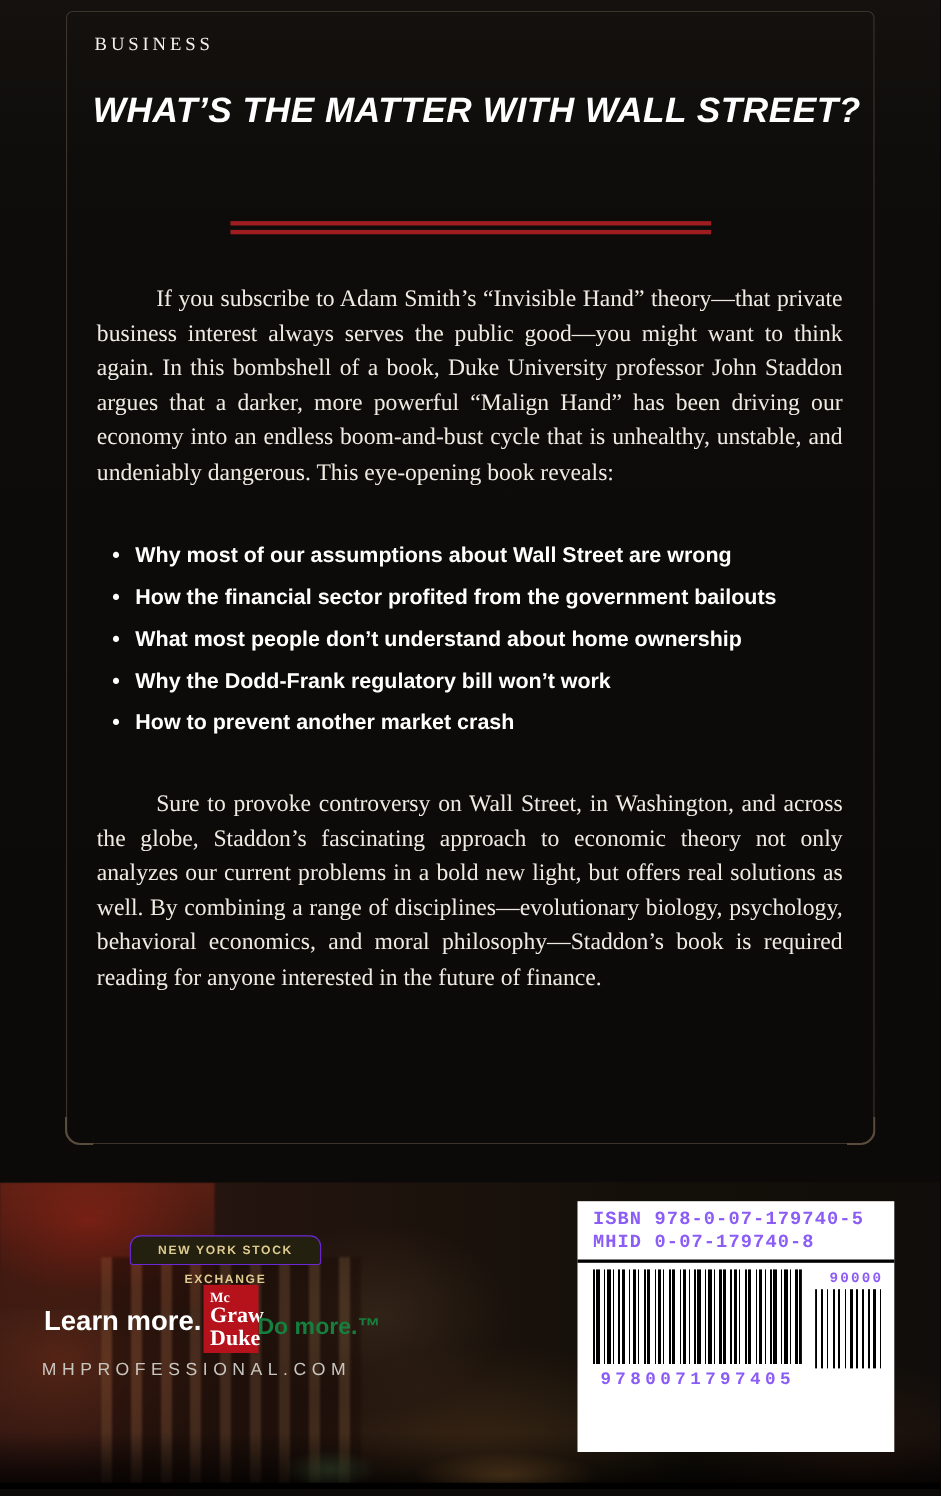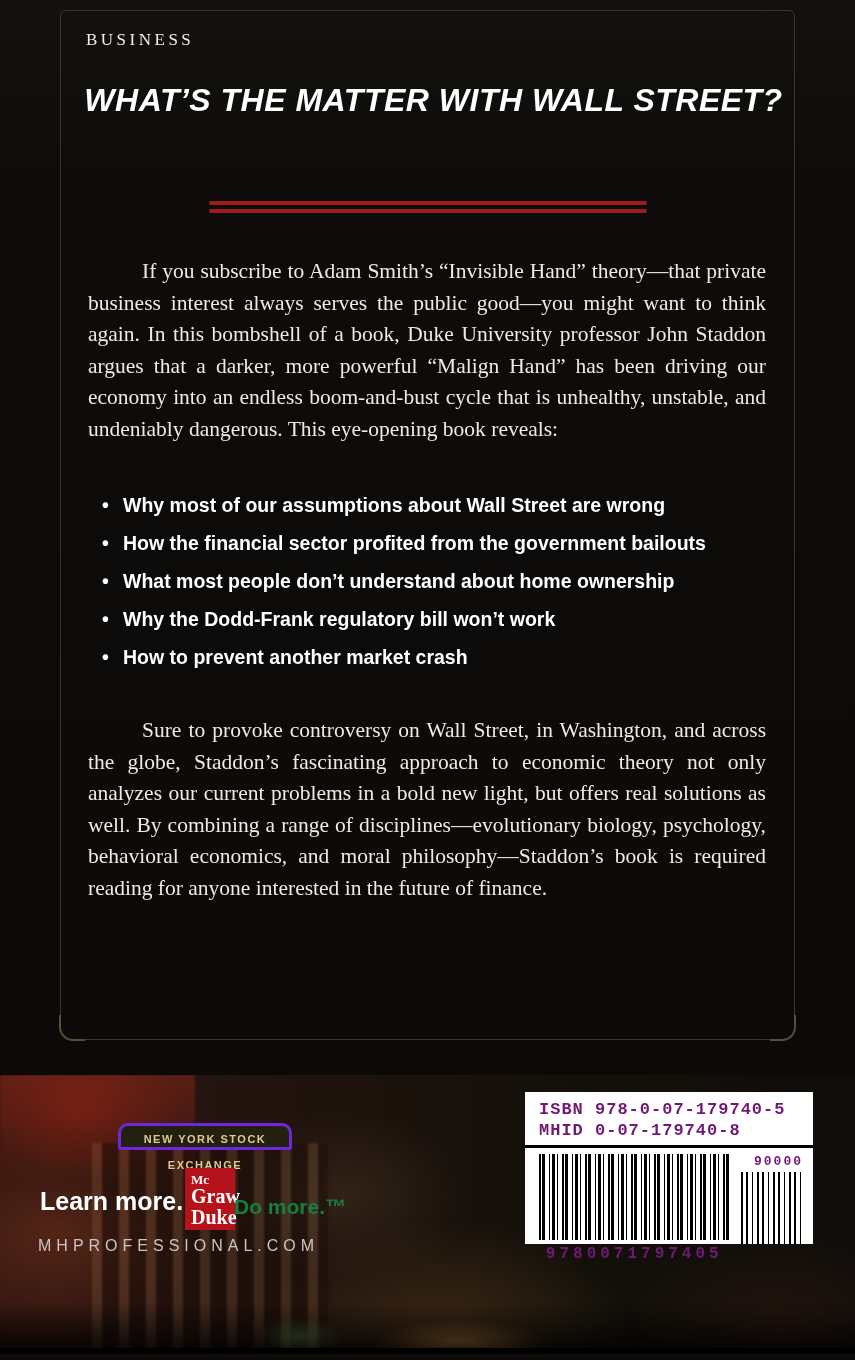--- a/index.html
+++ b/index.html
@@ -92,21 +92,21 @@
   }
   .crowd {
     position:absolute; left:0; bottom:0; width:100%; height:58px;
     background:
       radial-gradient(ellipse 60px 26px at 300px 40px, rgba(70,110,70,0.35), transparent 70%),
       radial-gradient(ellipse 120px 30px at 460px 45px, rgba(160,110,55,0.30), transparent 70%),
       linear-gradient(0deg, rgba(0,0,0,0.85), rgba(0,0,0,0) 90%);
   }
   .nyse-sign {
     position:absolute; left:118px; top:48px; width:174px; height:27px;
-    background:#24200f; border:3px solid #6d28d9;
+    background:#24200f; border:1px solid #6d28d9;
     border-radius:10px 10px 3px 3px;
     color:#decb90; font-family:"Liberation Sans", sans-serif;
     font-size:11px; letter-spacing:1.5px; font-weight:bold;
     text-align:center; line-height:26px;
   }
   .learn-more {
     position:absolute; left:40px; top:112px;
     font-family:"Liberation Sans", sans-serif; font-weight:bold;
     font-size:25px; color:#ffffff;
   }
@@ -124,23 +124,23 @@
     font-size:21px; color:#15803d;
   }
   .website {
     position:absolute; left:38px; top:162px;
     font-family:"Liberation Sans", sans-serif;
     font-size:16px; letter-spacing:5px; color:#c9c6c0;
   }
 
   
   .barcode-box {
-    position:absolute; left:525px; top:17px; width:288px; height:152px;
+    position:absolute; left:525px; top:17px; width:288px; height:228px;
     background:#ffffff; padding:7px 10px 6px 14px;
-    font-family:"Liberation Mono", monospace; color:#701a75;
+    font-family:"Liberation Mono", monospace; color:#8b5cf6;
   }
   .bc-header div { font-size:17px; font-weight:bold; letter-spacing:1px; line-height:21px; }
   .bc-divider { height:3px; background:#000; margin:4px -10px 0 -14px; }
   .bc-body { display:flex; margin-top:6px; }
   .bc-main { width:192px; }
   .bars {
     background:repeating-linear-gradient(90deg,
       #000 0 2px, #fff 2px 3px, #000 3px 6px, #fff 6px 10px,
       #000 10px 11px, #fff 11px 13px, #000 13px 16px, #fff 16px 18px,
       #000 18px 19px, #fff 19px 23px);

